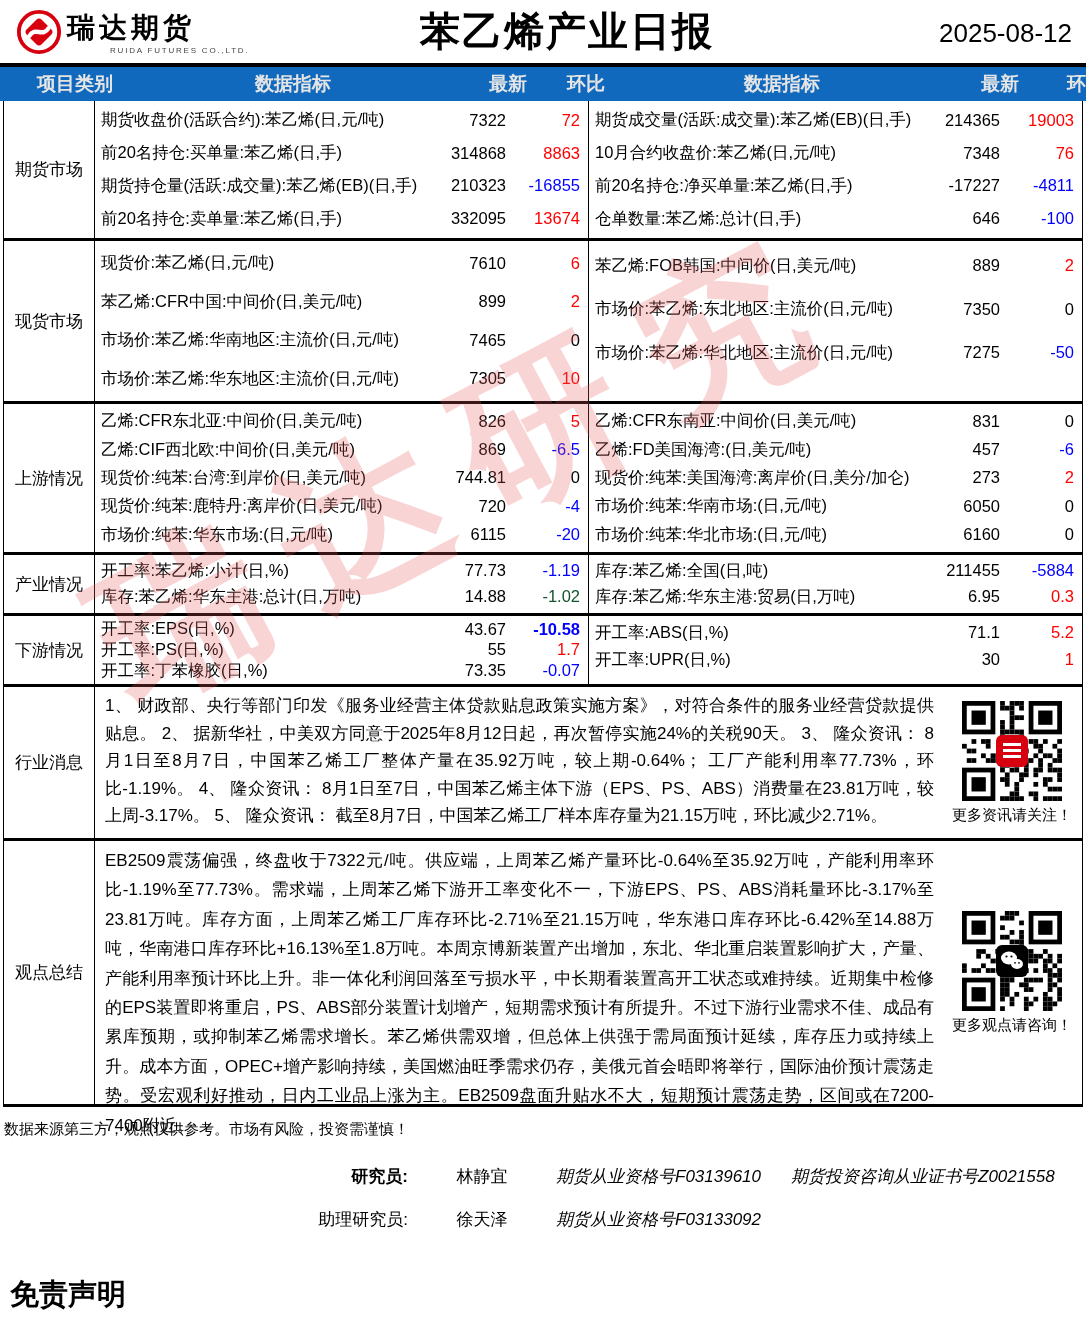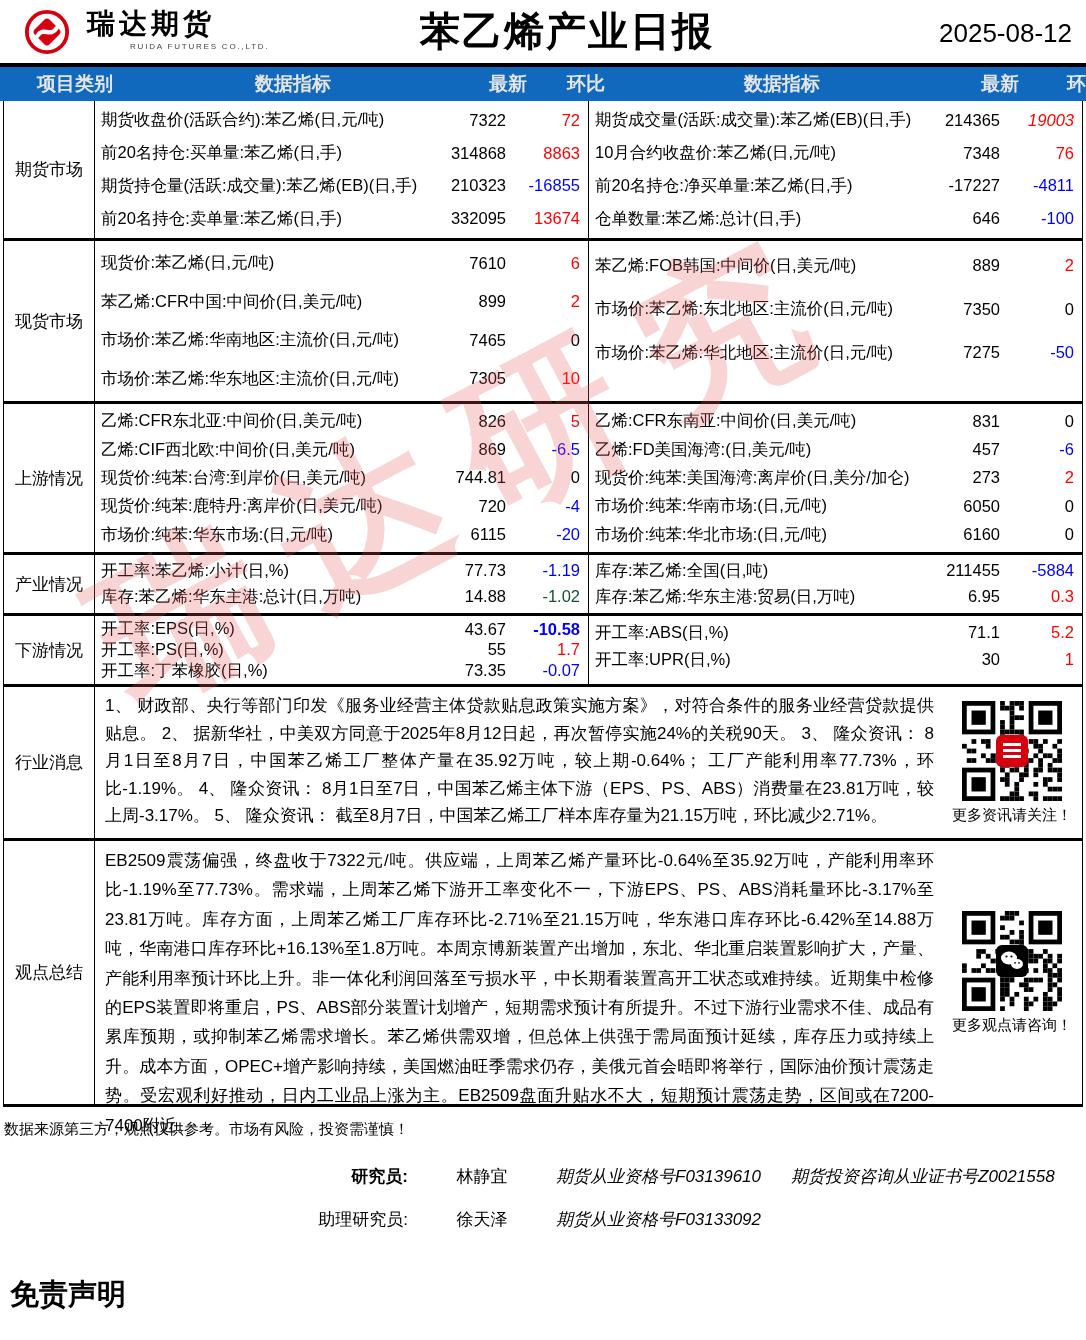--- a/index.html
+++ b/index.html
@@ -1,20 +1,20 @@
 <!DOCTYPE html>
 <html><head>
 <meta charset="utf-8">
 <style>
   html,body{margin:0;padding:0;background:#fff;}
   .page{width:1086px;height:1340px;position:relative;overflow:hidden;background:#fff;
         font-family:"Liberation Sans","DejaVu Sans",sans-serif;color:#000;}
   
   .hdr{height:63px;position:relative;}
-  .logo{position:absolute;left:24px;top:9px;display:flex;align-items:flex-start;gap:17px;}
+  .logo{position:absolute;left:16px;top:9px;display:flex;align-items:center;gap:5px;}
   .logo svg{width:46px;height:46px;}
   .logo-cn{font-size:28px;font-weight:bold;letter-spacing:4px;line-height:1.1;}
   .logo-en{font-size:8px;color:#444;letter-spacing:1.8px;margin-top:2px;margin-left:43px;}
   .title{position:absolute;left:0;right:0;top:4px;text-align:center;font-size:40px;font-weight:900;letter-spacing:2px;padding-left:48px;}
   .rdate{position:absolute;right:14px;top:18px;font-size:26px;}
   
   .thead{display:grid;grid-template-columns:92px 344px 68px 78px 342px 72px 86px;background:#1169BE;color:#e5e5e5;
          font-weight:bold;font-size:19px;height:34px;align-items:center;border-top:4px solid #000;padding-left:29px;}
   .th0{padding-left:8px;}
   .thc{text-align:center;}
@@ -116,21 +116,21 @@
             <div class="row">
               <div class="lab">前20名持仓:卖单量:苯乙烯(日,手)</div>
               <div class="val">332095</div>
               <div class="chg" style="color: rgb(255, 0, 0);">13674</div>
             </div>
           </div>
           <div class="half right">
             <div class="row">
               <div class="lab">期货成交量(活跃:成交量):苯乙烯(EB)(日,手)</div>
               <div class="val">214365</div>
-              <div class="chg" style="color: rgb(255, 0, 0); font-style: italic;">19003</div>
+              <div class="chg" style="color: rgb(255, 0, 0);">19003</div>
             </div>
             <div class="row">
               <div class="lab">10月合约收盘价:苯乙烯(日,元/吨)</div>
               <div class="val">7348</div>
               <div class="chg" style="color: rgb(255, 0, 0);">76</div>
             </div>
             <div class="row">
               <div class="lab">前20名持仓:净买单量:苯乙烯(日,手)</div>
               <div class="val">-17227</div>
               <div class="chg" style="color: rgb(0, 0, 255);">-4811</div>

